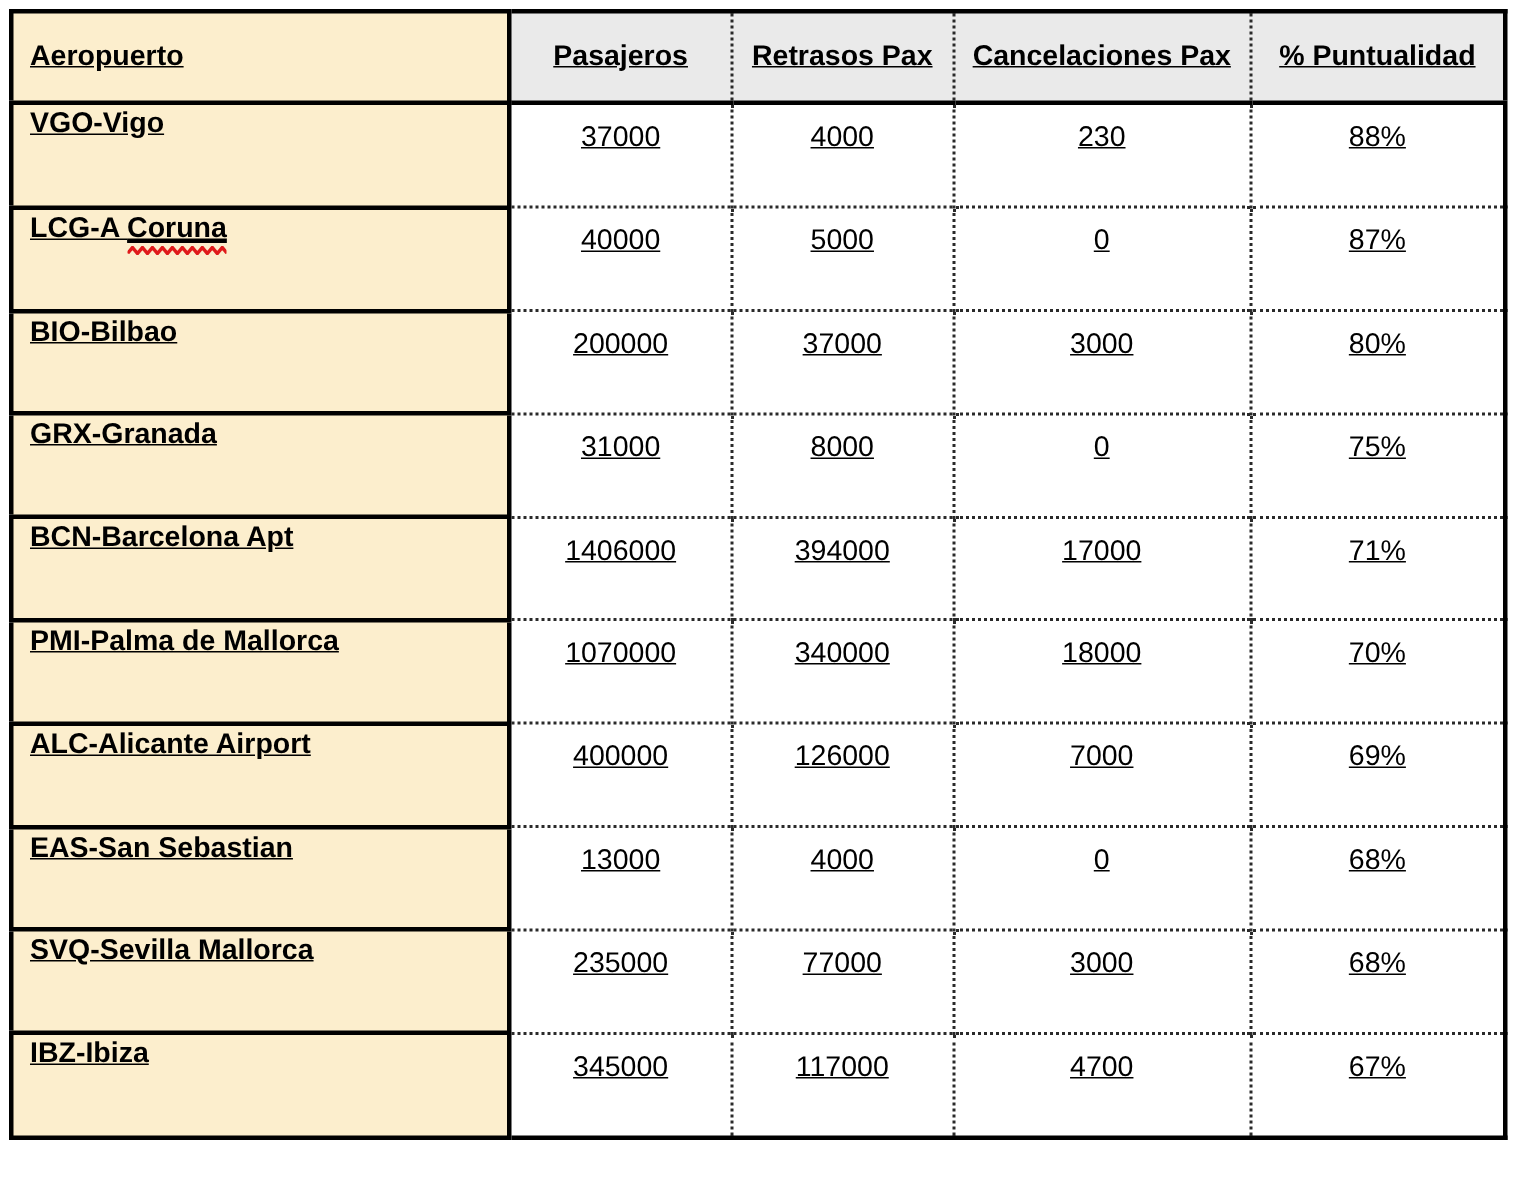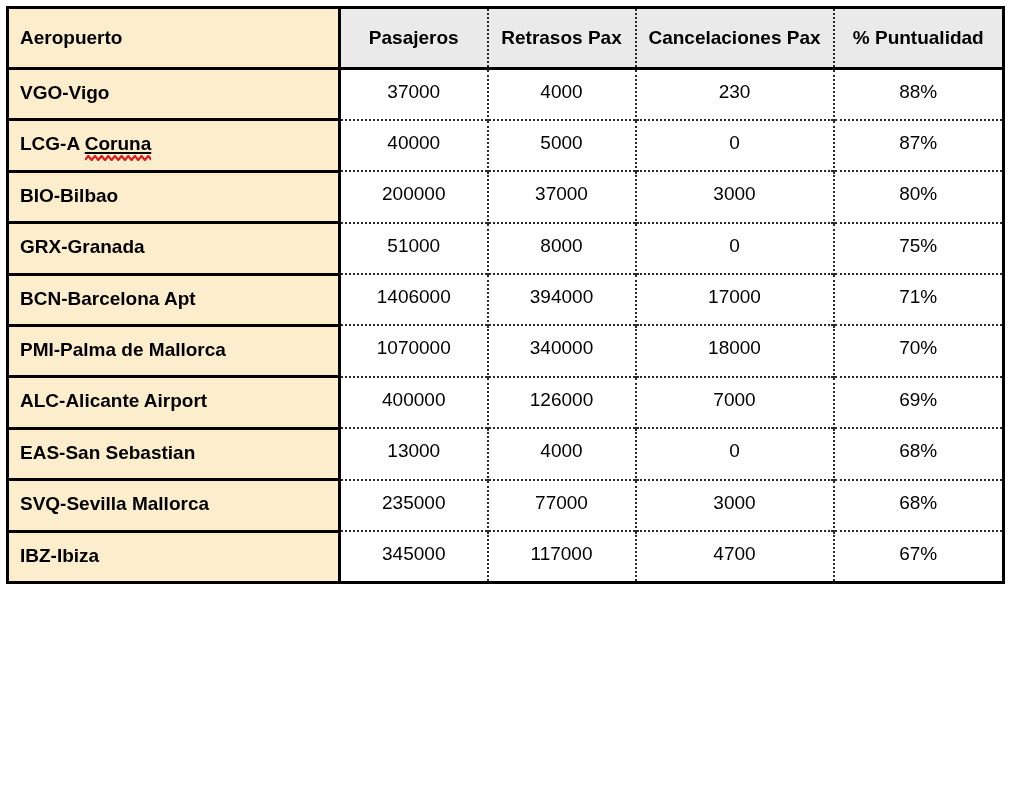--- a/index.html
+++ b/index.html
@@ -20,25 +20,26 @@
     top: 6px;
     width: 996px;
     height: 778px;
     box-sizing: border-box;
   }
 
   table.airport-table {
     border-collapse: collapse;
     table-layout: fixed;
     width: 996px;
-    height: 578px;
+    height: 754px;
     border-left: 3px solid #000;
     border-right: 3px solid #000;
     border-top: 3px solid #000;
     border-bottom: 3px solid #000;
+    text-decoration: underline;
   }
 
   
   col.c-airport { width: 332px; }
   col.c-pax     { width: 148px; }
   col.c-delay   { width: 148px; }
   col.c-cancel  { width: 198px; }
   col.c-punct   { width: 170px; }
 
   
@@ -75,21 +76,21 @@
     font-size: 19px;
     color: #000;
     vertical-align: top;
   }
 
   tbody td.cell-airport {
     background: #fceecd;
     font-weight: bold;
     text-align: left;
     padding-left: 11px;
-    padding-top: 11px;
+    padding-top: 1px;
     line-height: 1.28;
     border-right: 3px solid #000;
     border-top: 3px solid #000;
   }
   tbody tr:first-child td.cell-airport {
     border-top: none;
   }
 
   tbody td.cell-num {
     background: #ffffff;
@@ -163,21 +164,21 @@
         </tr>
         <tr>
           <td class="cell-airport">BIO-Bilbao</td>
           <td class="cell-num first-num">200000</td>
           <td class="cell-num">37000</td>
           <td class="cell-num">3000</td>
           <td class="cell-num">80%</td>
         </tr>
         <tr>
           <td class="cell-airport">GRX-Granada</td>
-          <td class="cell-num first-num">51000</td>
+          <td class="cell-num first-num">31000</td>
           <td class="cell-num">8000</td>
           <td class="cell-num">0</td>
           <td class="cell-num">75%</td>
         </tr>
         <tr>
           <td class="cell-airport">BCN-Barcelona Apt</td>
           <td class="cell-num first-num">1406000</td>
           <td class="cell-num">394000</td>
           <td class="cell-num">17000</td>
           <td class="cell-num">71%</td>

